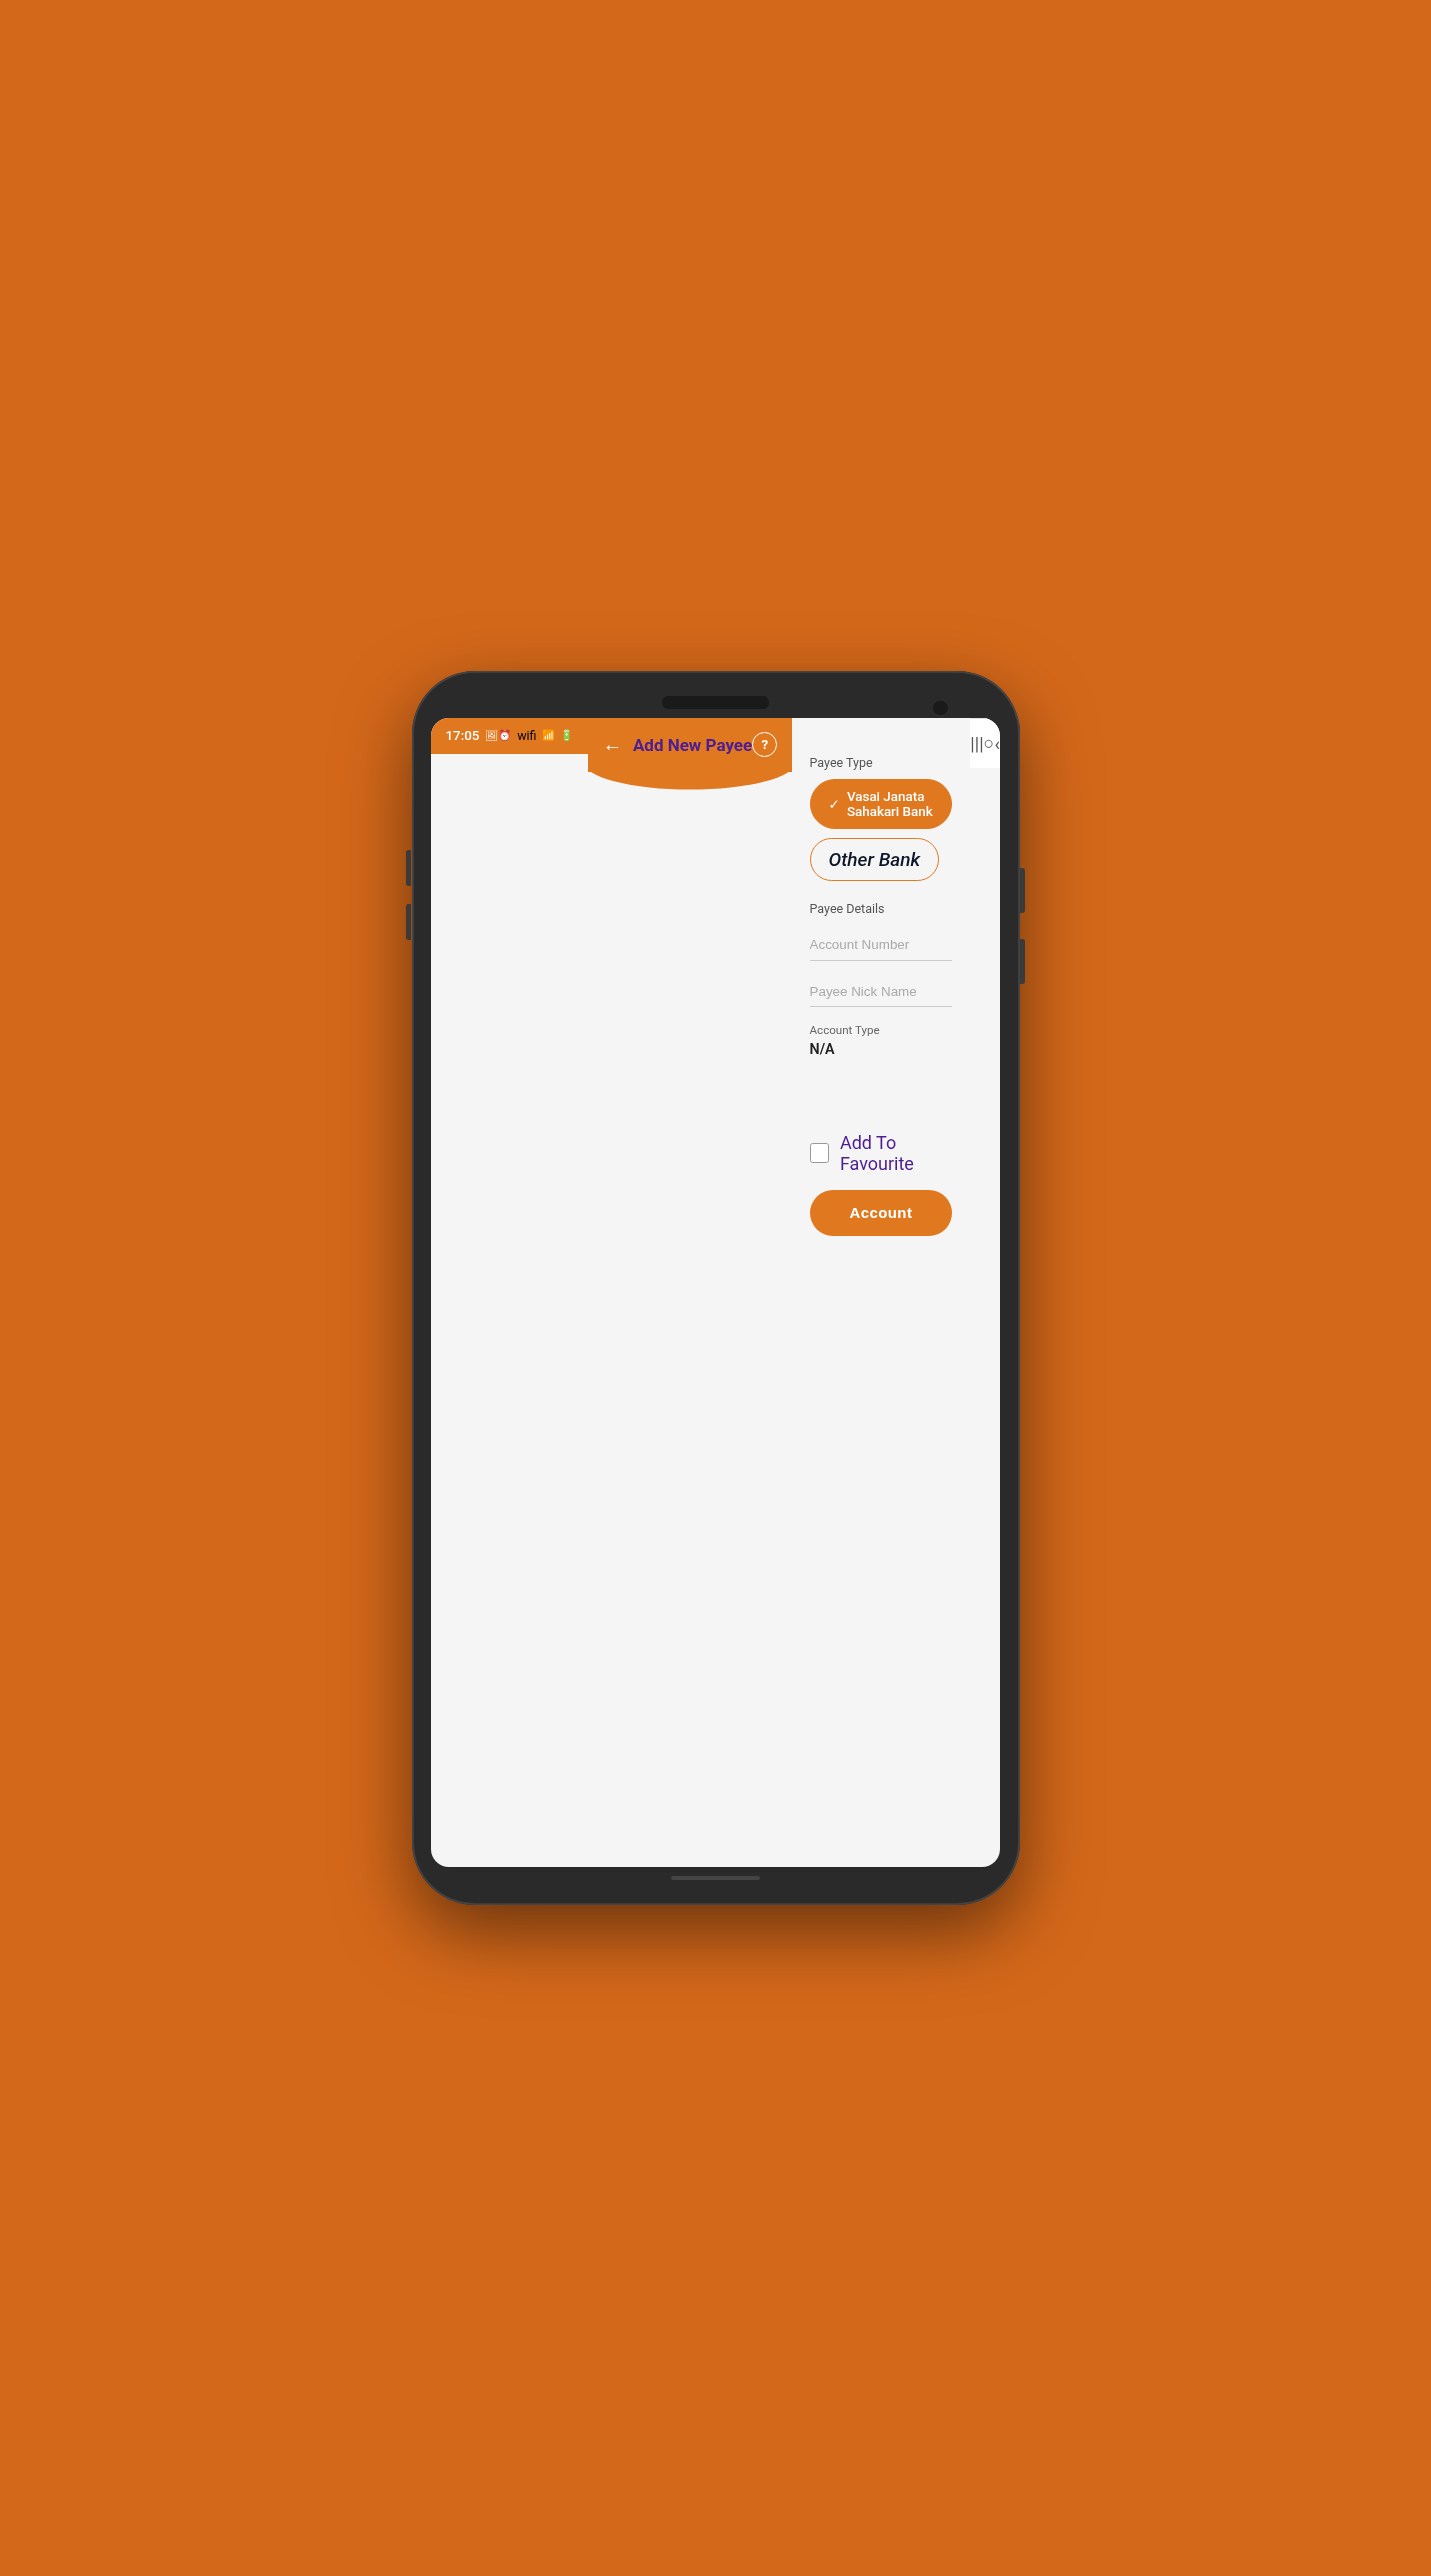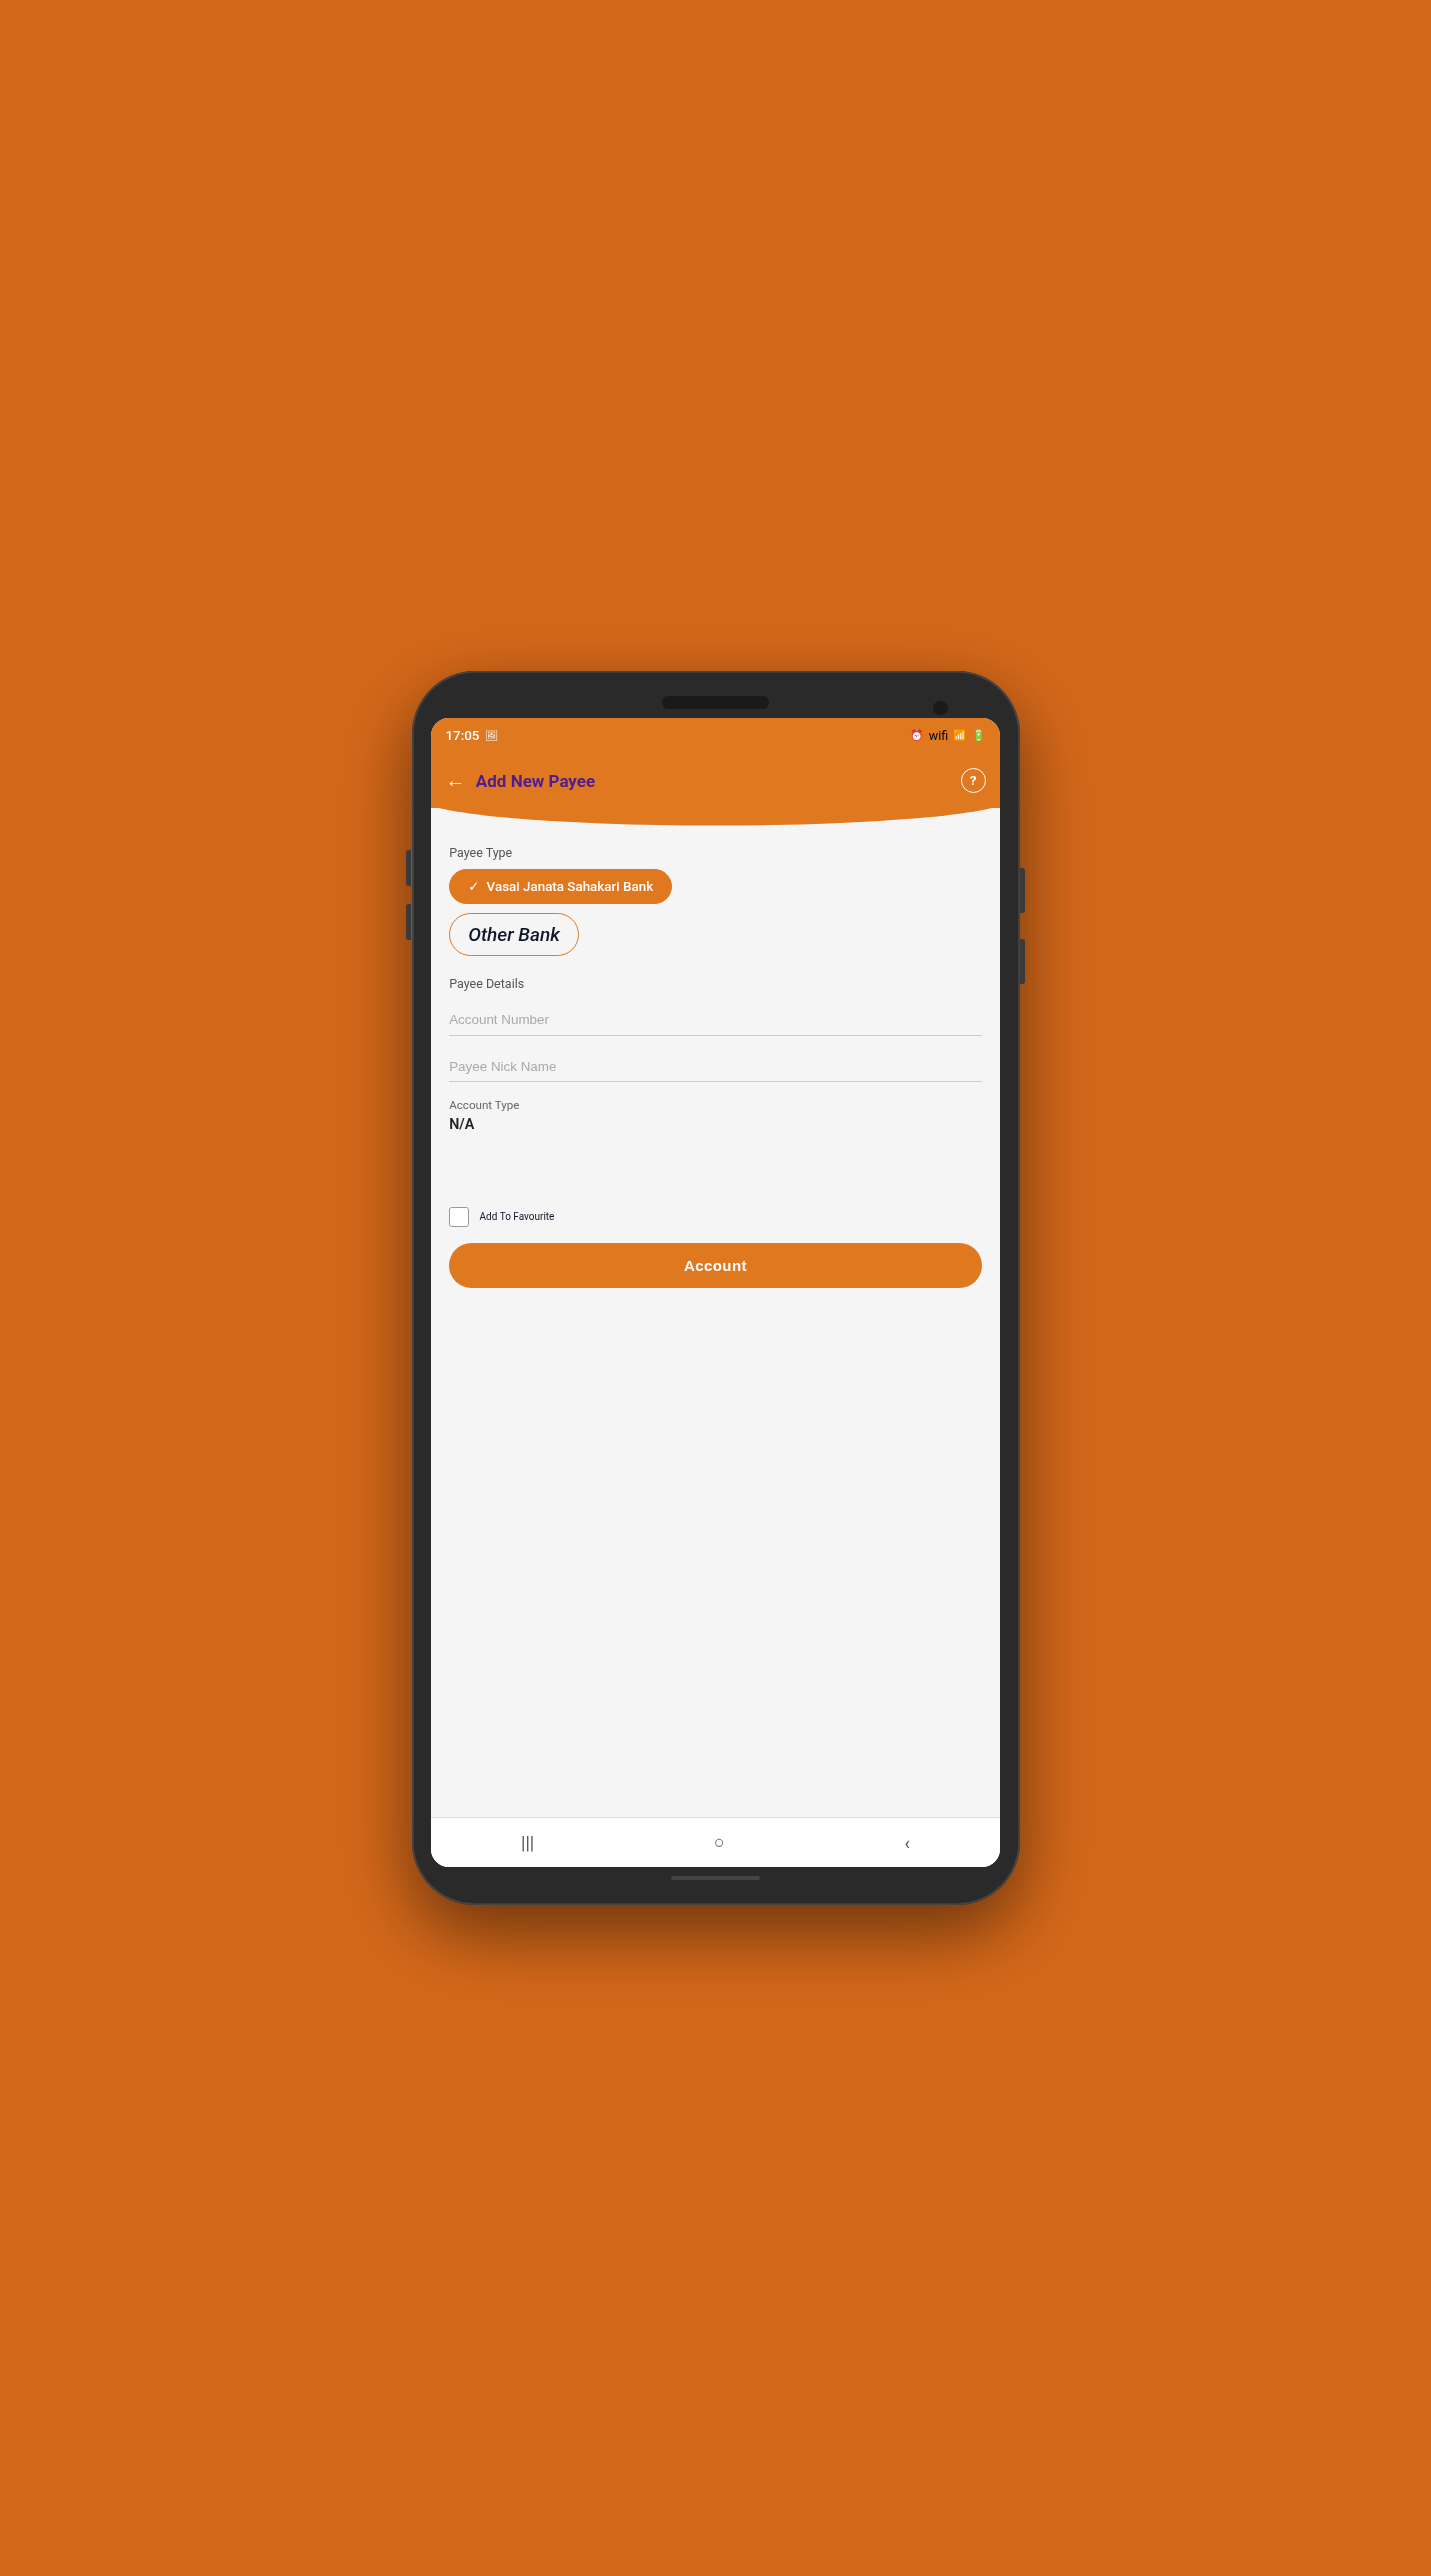--- a/index.html
+++ b/index.html
@@ -44,21 +44,21 @@
       top: 30px;
       right: 72px;
     }
 
     .phone-screen {
       flex: 1;
       background: #f5f5f5;
       border-radius: 18px;
       overflow: hidden;
       display: flex;
-      flex-direction: column;
+      flex-direction: row;
     }
 
     .status-bar {
       background: #e07820;
       display: flex;
       align-items: center;
       justify-content: space-between;
       padding: 7.2px 14.3px;
       height: 36px;
     }
@@ -233,22 +233,22 @@
       width: 19.7px;
       height: 19.7px;
       border: 1.8px solid #999;
       border-radius: 2.7px;
       background: white;
       flex-shrink: 0;
       cursor: pointer;
     }
 
     .favourite-label {
-      font-size: 10px;
-      color: #0f172a;
+      font-size: 18px;
+      color: #4c1d95;
     }
 
     .proceed-btn {
       background: #e07820;
       border: none;
       border-radius: 27px;
       padding: 14.3px;
       color: white;
       font-size: 15px;
       font-weight: 700;

